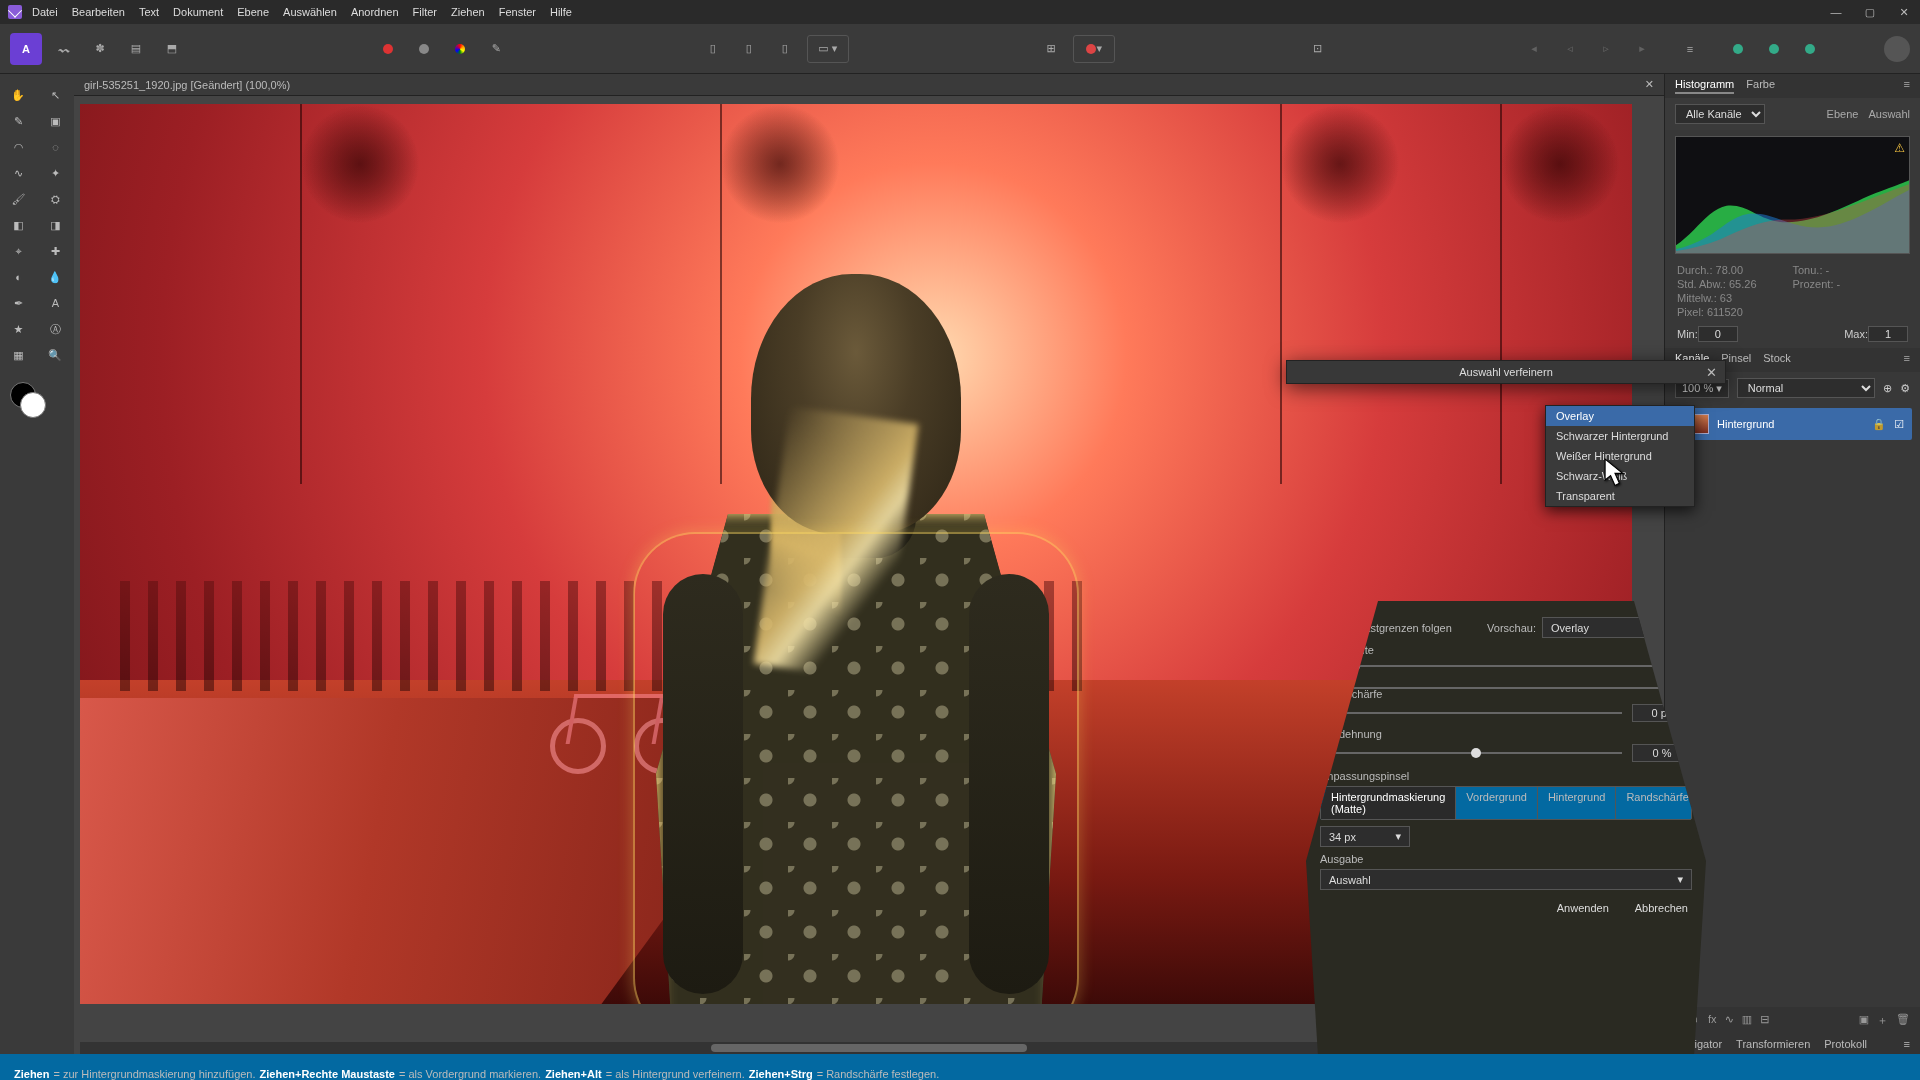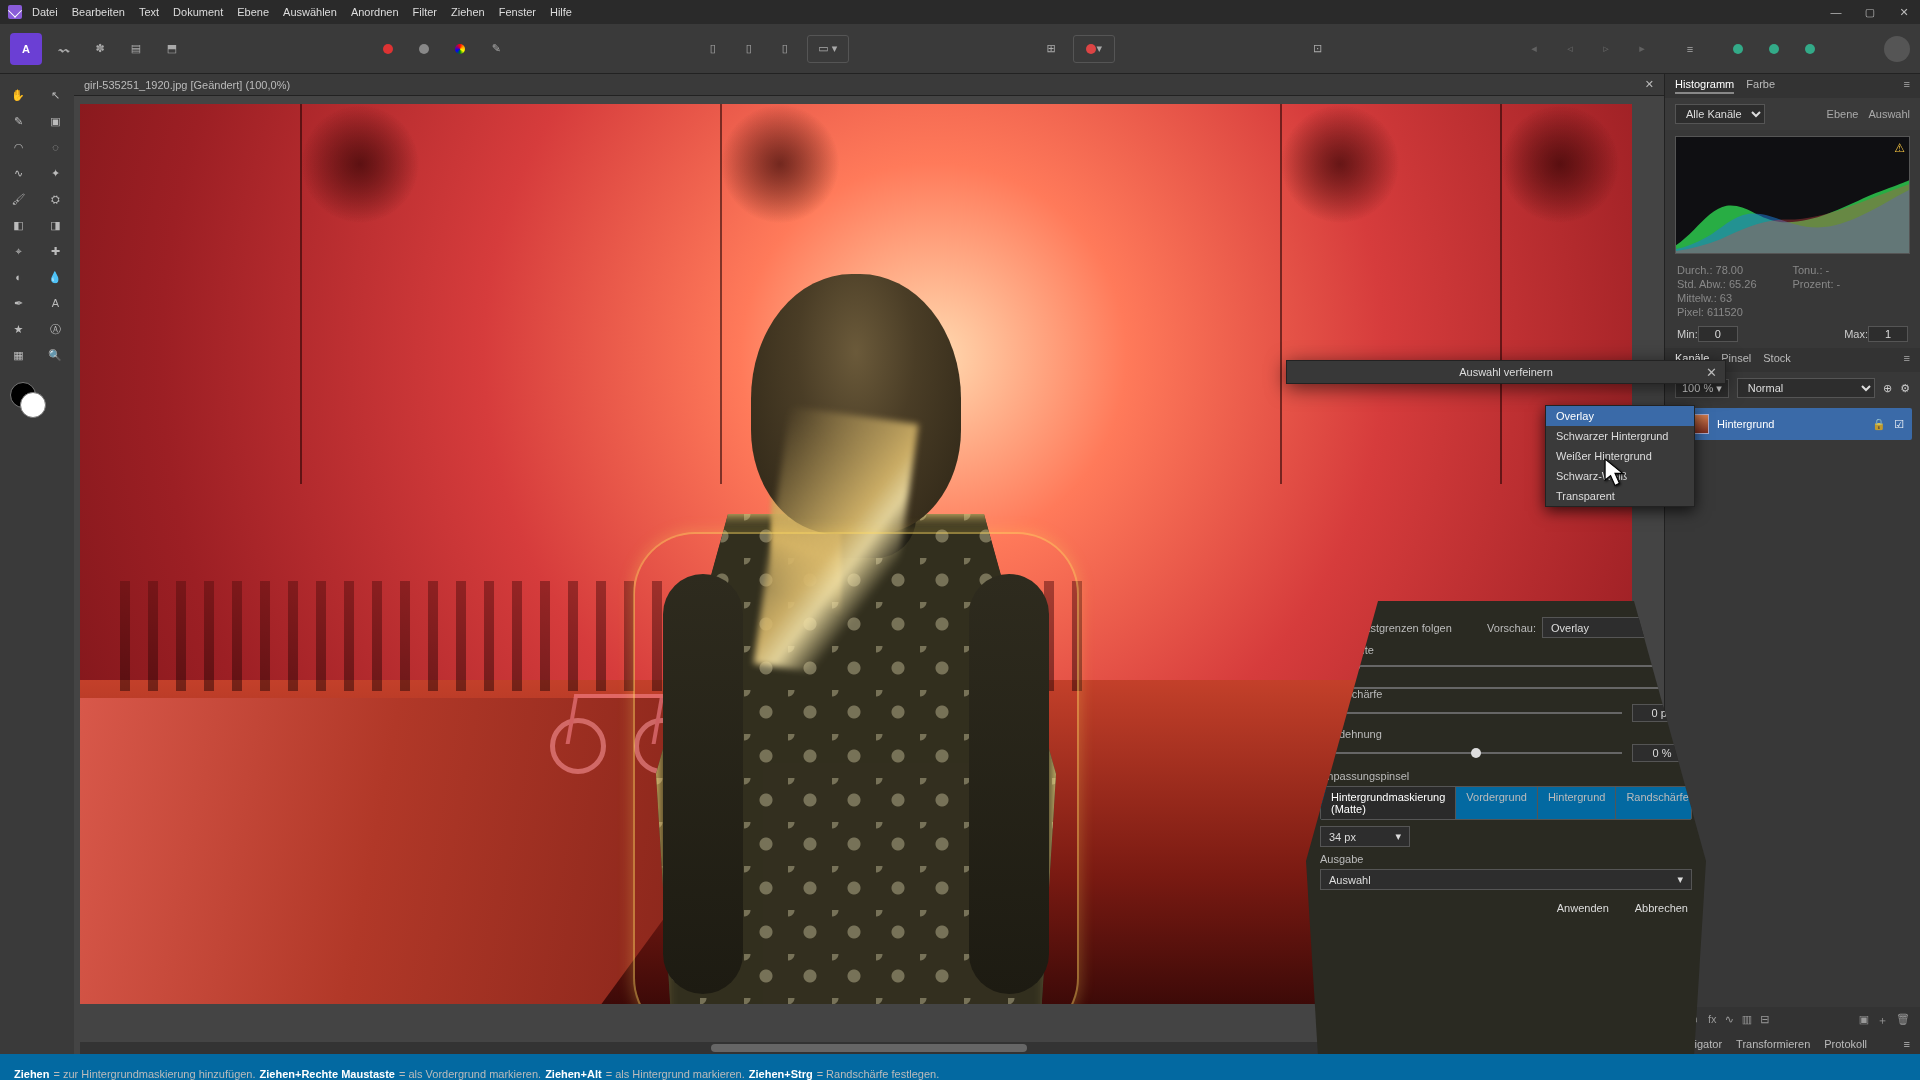--- a/index.html
+++ b/index.html
@@ -531,16 +531,16 @@
       <path d="M1 1 L1 20 L6 16 L10 25 L14 23 L10 14 L17 14 Z" fill="#fff" stroke="#000" stroke-width="1"></path>
     </svg>
 </div>
 
 <div class="status">
   <b>Ziehen</b>
     <span> = zur Hintergrundmaskierung hinzufügen. </span>
   <b>Ziehen+Rechte Maustaste</b>
     <span> = als Vordergrund markieren. </span>
   <b>Ziehen+Alt</b>
-    <span> = als Hintergrund markieren. </span>
+    <span> = als Hintergrund verfeinern. </span>
   <b>Ziehen+Strg</b>
     <span> = Randschärfe festlegen.</span>
 </div>
 
 </body></html>

